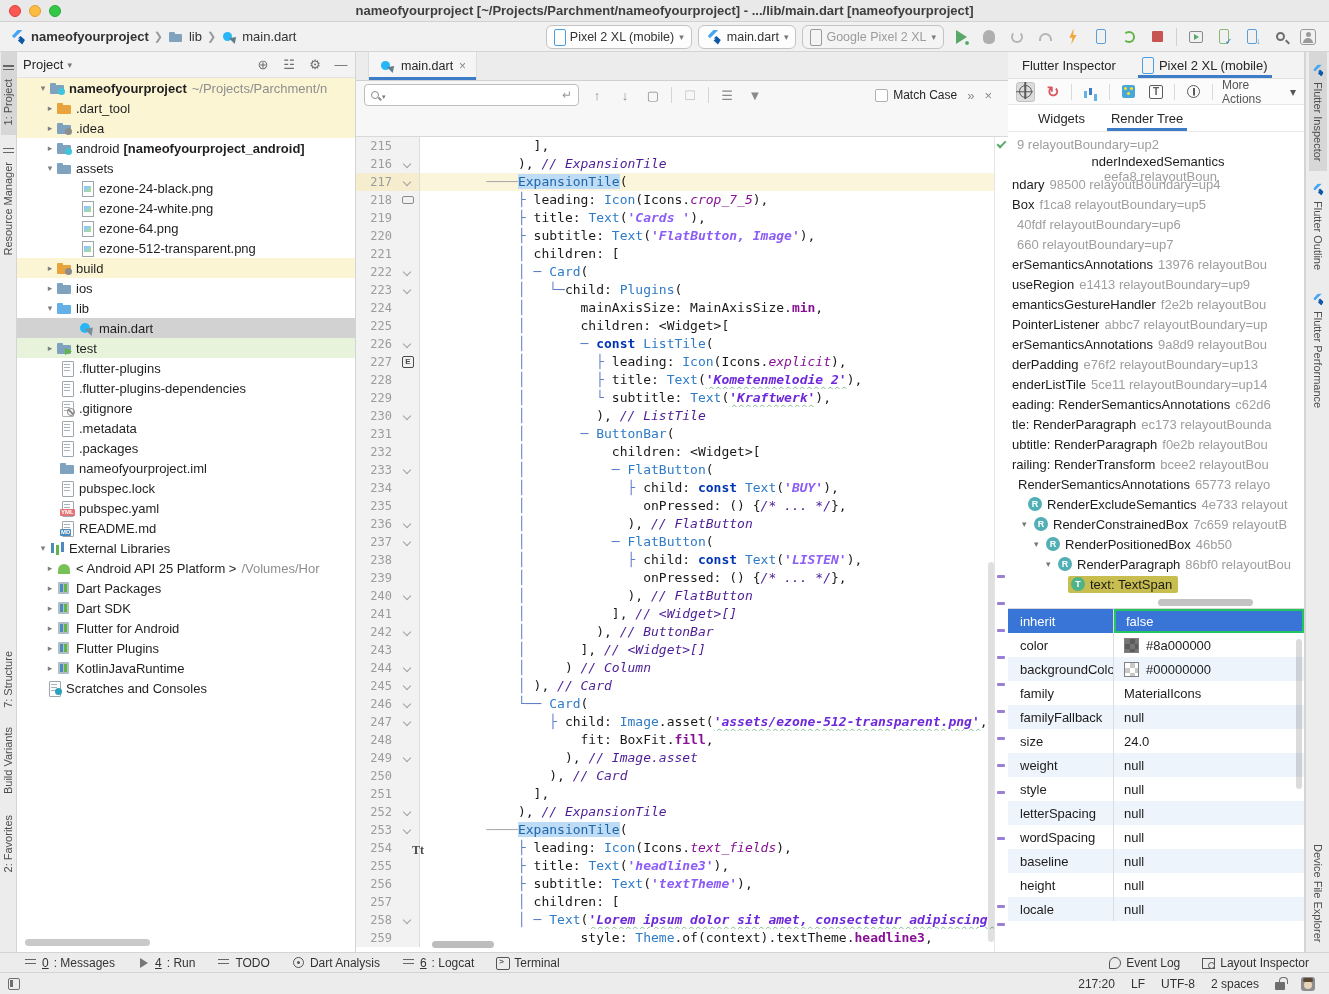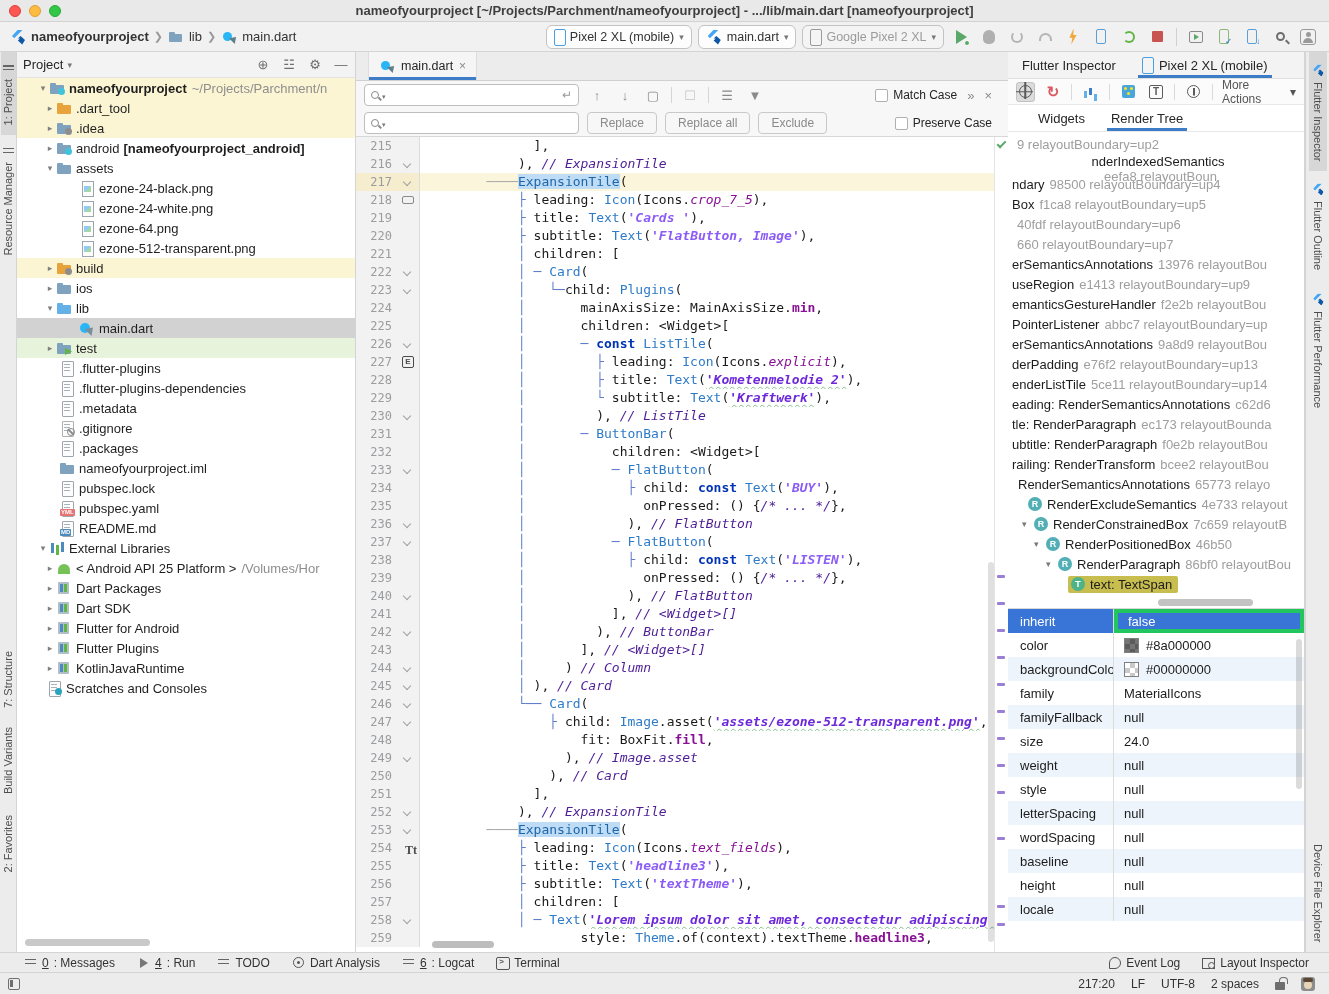--- a/index.html
+++ b/index.html
@@ -158,21 +158,21 @@
   .tk-st { color:#6d28d9; font-weight:bold; text-decoration:underline wavy rgba(6,125,23,.45) 1px; text-underline-offset:2px;font-style:italic; }
   .tk-cm { color:#4c1d95; font-style:italic; }
   .tk-f { color:#871094; font-style:italic; }
   .tk-fb { color:#871094; font-weight:bold; }
   .tk-g { color:#5F7EC9; }
   .tk-gd { color:#ABABAB; }
   .tk-hl { color:#1F66A8; background:#BEDCF5; }
   .gm-fold { position:absolute; left:6px; top:6px; width:6px; height:6px; border-right:1.5px solid #A0A0A0; border-bottom:1.5px solid #A0A0A0; transform:rotate(45deg); }
   .gm-crop { position:absolute; left:4px; top:5px; width:12px; height:8px; border:1.5px solid #8a8a8a; border-radius:2px; }
   .gm-e { position:absolute; left:4px; top:3px; width:12px; height:12px; border:1.5px solid #4a4a4a; border-radius:2px; font-size:8px; font-weight:bold; color:#4a4a4a; text-align:center; line-height:9px; font-family:"Liberation Sans",sans-serif; }
-  .gm-tt { position:absolute; left:7px; top:2px; font-size:12px; font-weight:bold; color:#4a4a4a; font-family:"Liberation Serif",serif; }
+  .gm-tt { position:absolute; left:14px; top:2px; font-size:12px; font-weight:bold; color:#4a4a4a; font-family:"Liberation Serif",serif; }
   .stripe { position:absolute; right:0; top:0; width:14px; height:815px; background:#FFFFFF; border-left:1px solid #E4E4E4; }
   .stripe .mark { position:absolute; right:3px; width:8px; height:3px; background:#9B7FD4; border-radius:1px; }
   .stripe .check { position:absolute; right:2px; top:4px; width:9px; height:5px; border-left:2px solid #59A869; border-bottom:2px solid #59A869; transform:rotate(-45deg); }
   .vthumb { position:absolute; right:14px; top:425px; width:6px; height:380px; background:rgba(0,0,0,.12); border-radius:3px; }
 
   
   .inspector { position:absolute; left:1008px; top:0; width:297px; height:900px; background:#fff; border-right:1px solid #D4D4D4; overflow:hidden; font-size:13px; }
   .itabs { height:27px; background:#F3F3F3; border-bottom:1px solid #E0E0E0; display:flex; align-items:stretch; padding-left:14px; gap:26px; color:#262626; }
   .itab { display:flex; align-items:center; gap:6px; position:relative; }
   .itab.active::after { content:''; position:absolute; left:-4px; right:-4px; bottom:0; height:3px; background:#3D7DC8; }
@@ -205,21 +205,21 @@
   .rchip { display:flex; align-items:center; background:#C8BD4F; padding:1px 6px 1px 3px; border-radius:2px; }
   .ihscroll { height:10px; position:relative; }
   .ihscroll .hthumb { top:1px; left:150px; width:95px; background:#C3C3C3; }
   .ptable { border-top:1px solid #D8D8D8; height:344px; position:relative; }
   .phead { display:flex; height:24px; border-bottom:1px solid #D8D8D8; align-items:center; color:#262626; }
   .pcol1 { width:106px; padding-left:12px; flex:none; overflow:hidden; white-space:nowrap; border-right:1px solid #DCDCDC; height:100%; display:flex; align-items:center; }
   .pcol2 { flex:1; padding-left:10px; display:flex; align-items:center; gap:7px; height:100%; overflow:hidden; white-space:nowrap; }
   .prow2 { display:flex; height:24px; align-items:stretch; color:#1c1c1c; }
   .prow2.alt { background:#EEF4FB; }
   .prow2.selected { background:#3875D6; color:#fff; }
-  .prow2.selected .pcol2 { border:4px solid #22c55e; }
+  .prow2.selected .pcol2 { border:2px solid #22c55e; }
   .swatch { width:15px; height:15px; border:1px solid #808080; background:repeating-conic-gradient(#C9C9C9 0% 25%, #FFFFFF 0% 50%) 0 0 / 10px 10px; position:relative; flex:none; }
   .swatch.dark::after { content:''; position:absolute; inset:0; background:rgba(0,0,0,.54); }
   .pvscroll { position:absolute; right:2px; top:30px; width:6px; height:150px; background:rgba(0,0,0,.14); border-radius:3px; }
 
   
   .winbar { position:absolute; left:0; top:952px; width:1329px; height:20px; background:#ECECEC; border-top:1px solid #D4D4D4; display:flex; align-items:center; font-size:12px; color:#333; }
   .wleft { display:flex; gap:22px; padding-left:24px; align-items:center; }
   .wright { margin-left:auto; display:flex; gap:22px; padding-right:20px; align-items:center; }
   .witem { display:flex; align-items:center; gap:5px; }
   .witem .u { text-decoration:underline; }
@@ -454,29 +454,29 @@
             <span class="ti file"></span>
             <span class="lbl">.flutter-plugins</span>
           </div>
           <div class="prow" style="padding-left: 30px;">
             <span class="arr"></span>
             <span class="ti file"></span>
             <span class="lbl">.flutter-plugins-dependencies</span>
           </div>
           <div class="prow" style="padding-left: 30px;">
             <span class="arr"></span>
-            <span class="ti file"></span>
-            <span class="lbl">.metadata</span>
-          </div>
-          <div class="prow" style="padding-left: 30px;">
-            <span class="arr"></span>
             <span class="ti file ignored">
               <span class="slash"></span>
             </span>
             <span class="lbl">.gitignore</span>
+          </div>
+          <div class="prow" style="padding-left: 30px;">
+            <span class="arr"></span>
+            <span class="ti file"></span>
+            <span class="lbl">.metadata</span>
           </div>
           <div class="prow" style="padding-left: 30px;">
             <span class="arr"></span>
             <span class="ti file"></span>
             <span class="lbl">.packages</span>
           </div>
           <div class="prow" style="padding-left: 30px;">
             <span class="arr"></span>
             <span class="ti fol"></span>
             <span class="lbl">nameofyourproject.iml</span>
@@ -572,37 +572,20 @@
           <span class="fsep"></span>
           <span class="fico">☰</span>
           <span class="fico">▼</span>
           <span class="f-right">
             <span class="fcheck">
                 <span class="box"></span>
                 <span>Match Case</span>
               </span>
             <span class="fx">»</span>
             <span class="fx">×</span>
-          </span>
-        </div>
-        <div class="frow">
-          <div class="ffield" style="width:215px;">
-            <span class="fmag">
-                <span class="mcaret">▾</span>
-              </span>
-            <input value="" style="">
-          </div>
-          <span class="fbtn">Replace</span>
-          <span class="fbtn">Replace all</span>
-          <span class="fbtn">Exclude</span>
-          <span class="f-right">
-            <span class="fcheck">
-                <span class="box"></span>
-                <span>Preserve Case</span>
-              </span>
           </span>
         </div>
       </div>
       <div class="code-wrap">
         <div id="code-lines">
             <div class="cl"><span class="ln">215</span><span class="lm"></span><span class="ct"><span class="tk-p">              ],</span></span></div>
             <div class="cl"><span class="ln">216</span><span class="lm"><span class="gm-fold"></span></span><span class="ct"><span class="tk-p">            ), </span><span class="tk-cm">// ExpansionTile</span></span></div>
             <div class="cl caret-line"><span class="ln">217</span><span class="lm"><span class="gm-fold"></span></span><span class="ct"><span class="tk-gd">        ────</span><span class="tk-hl">ExpansionTile</span><span class="tk-p">(</span></span></div>
             <div class="cl"><span class="ln">218</span><span class="lm"><span class="gm-crop"></span></span><span class="ct"><span class="tk-g">            ├ </span><span class="tk-p">leading: </span><span class="tk-c">Icon</span><span class="tk-p">(Icons.</span><span class="tk-f">crop_7_5</span><span class="tk-p">),</span></span></div>
             <div class="cl"><span class="ln">219</span><span class="lm"></span><span class="ct"><span class="tk-g">            ├ </span><span class="tk-p">title: </span><span class="tk-c">Text</span><span class="tk-p">(</span><span class="tk-s">'Cards '</span><span class="tk-p">),</span></span></div>

